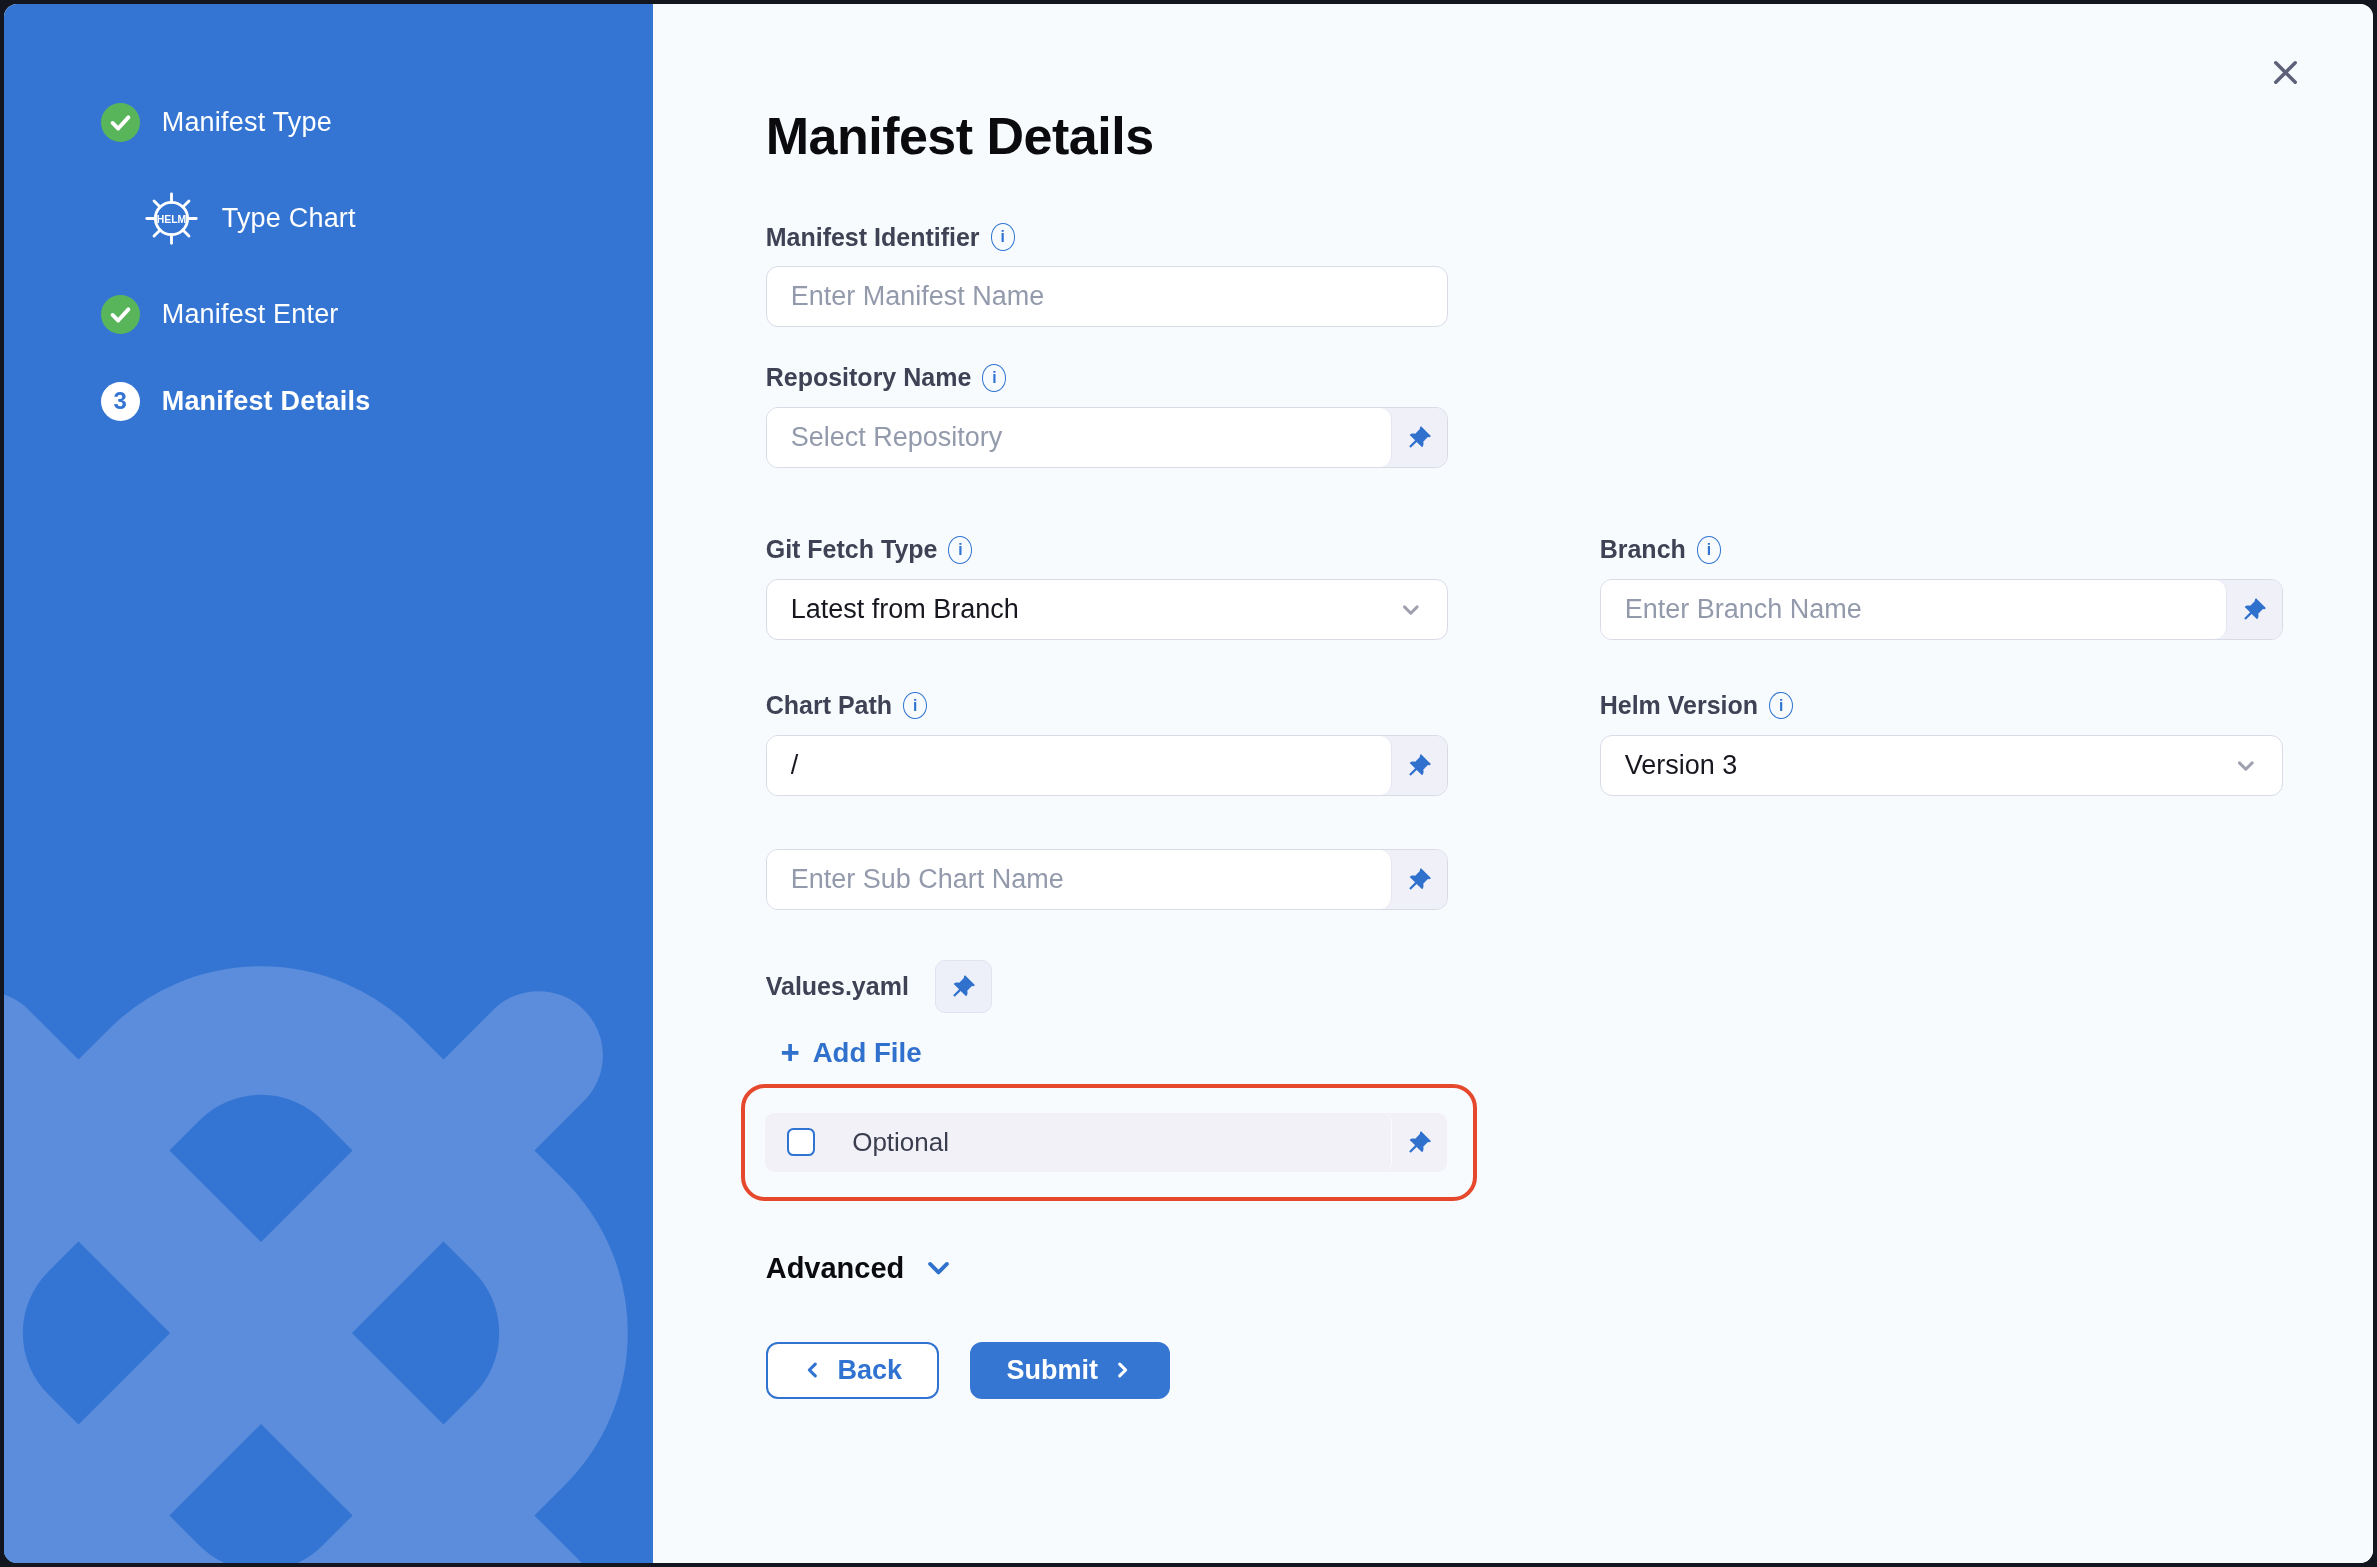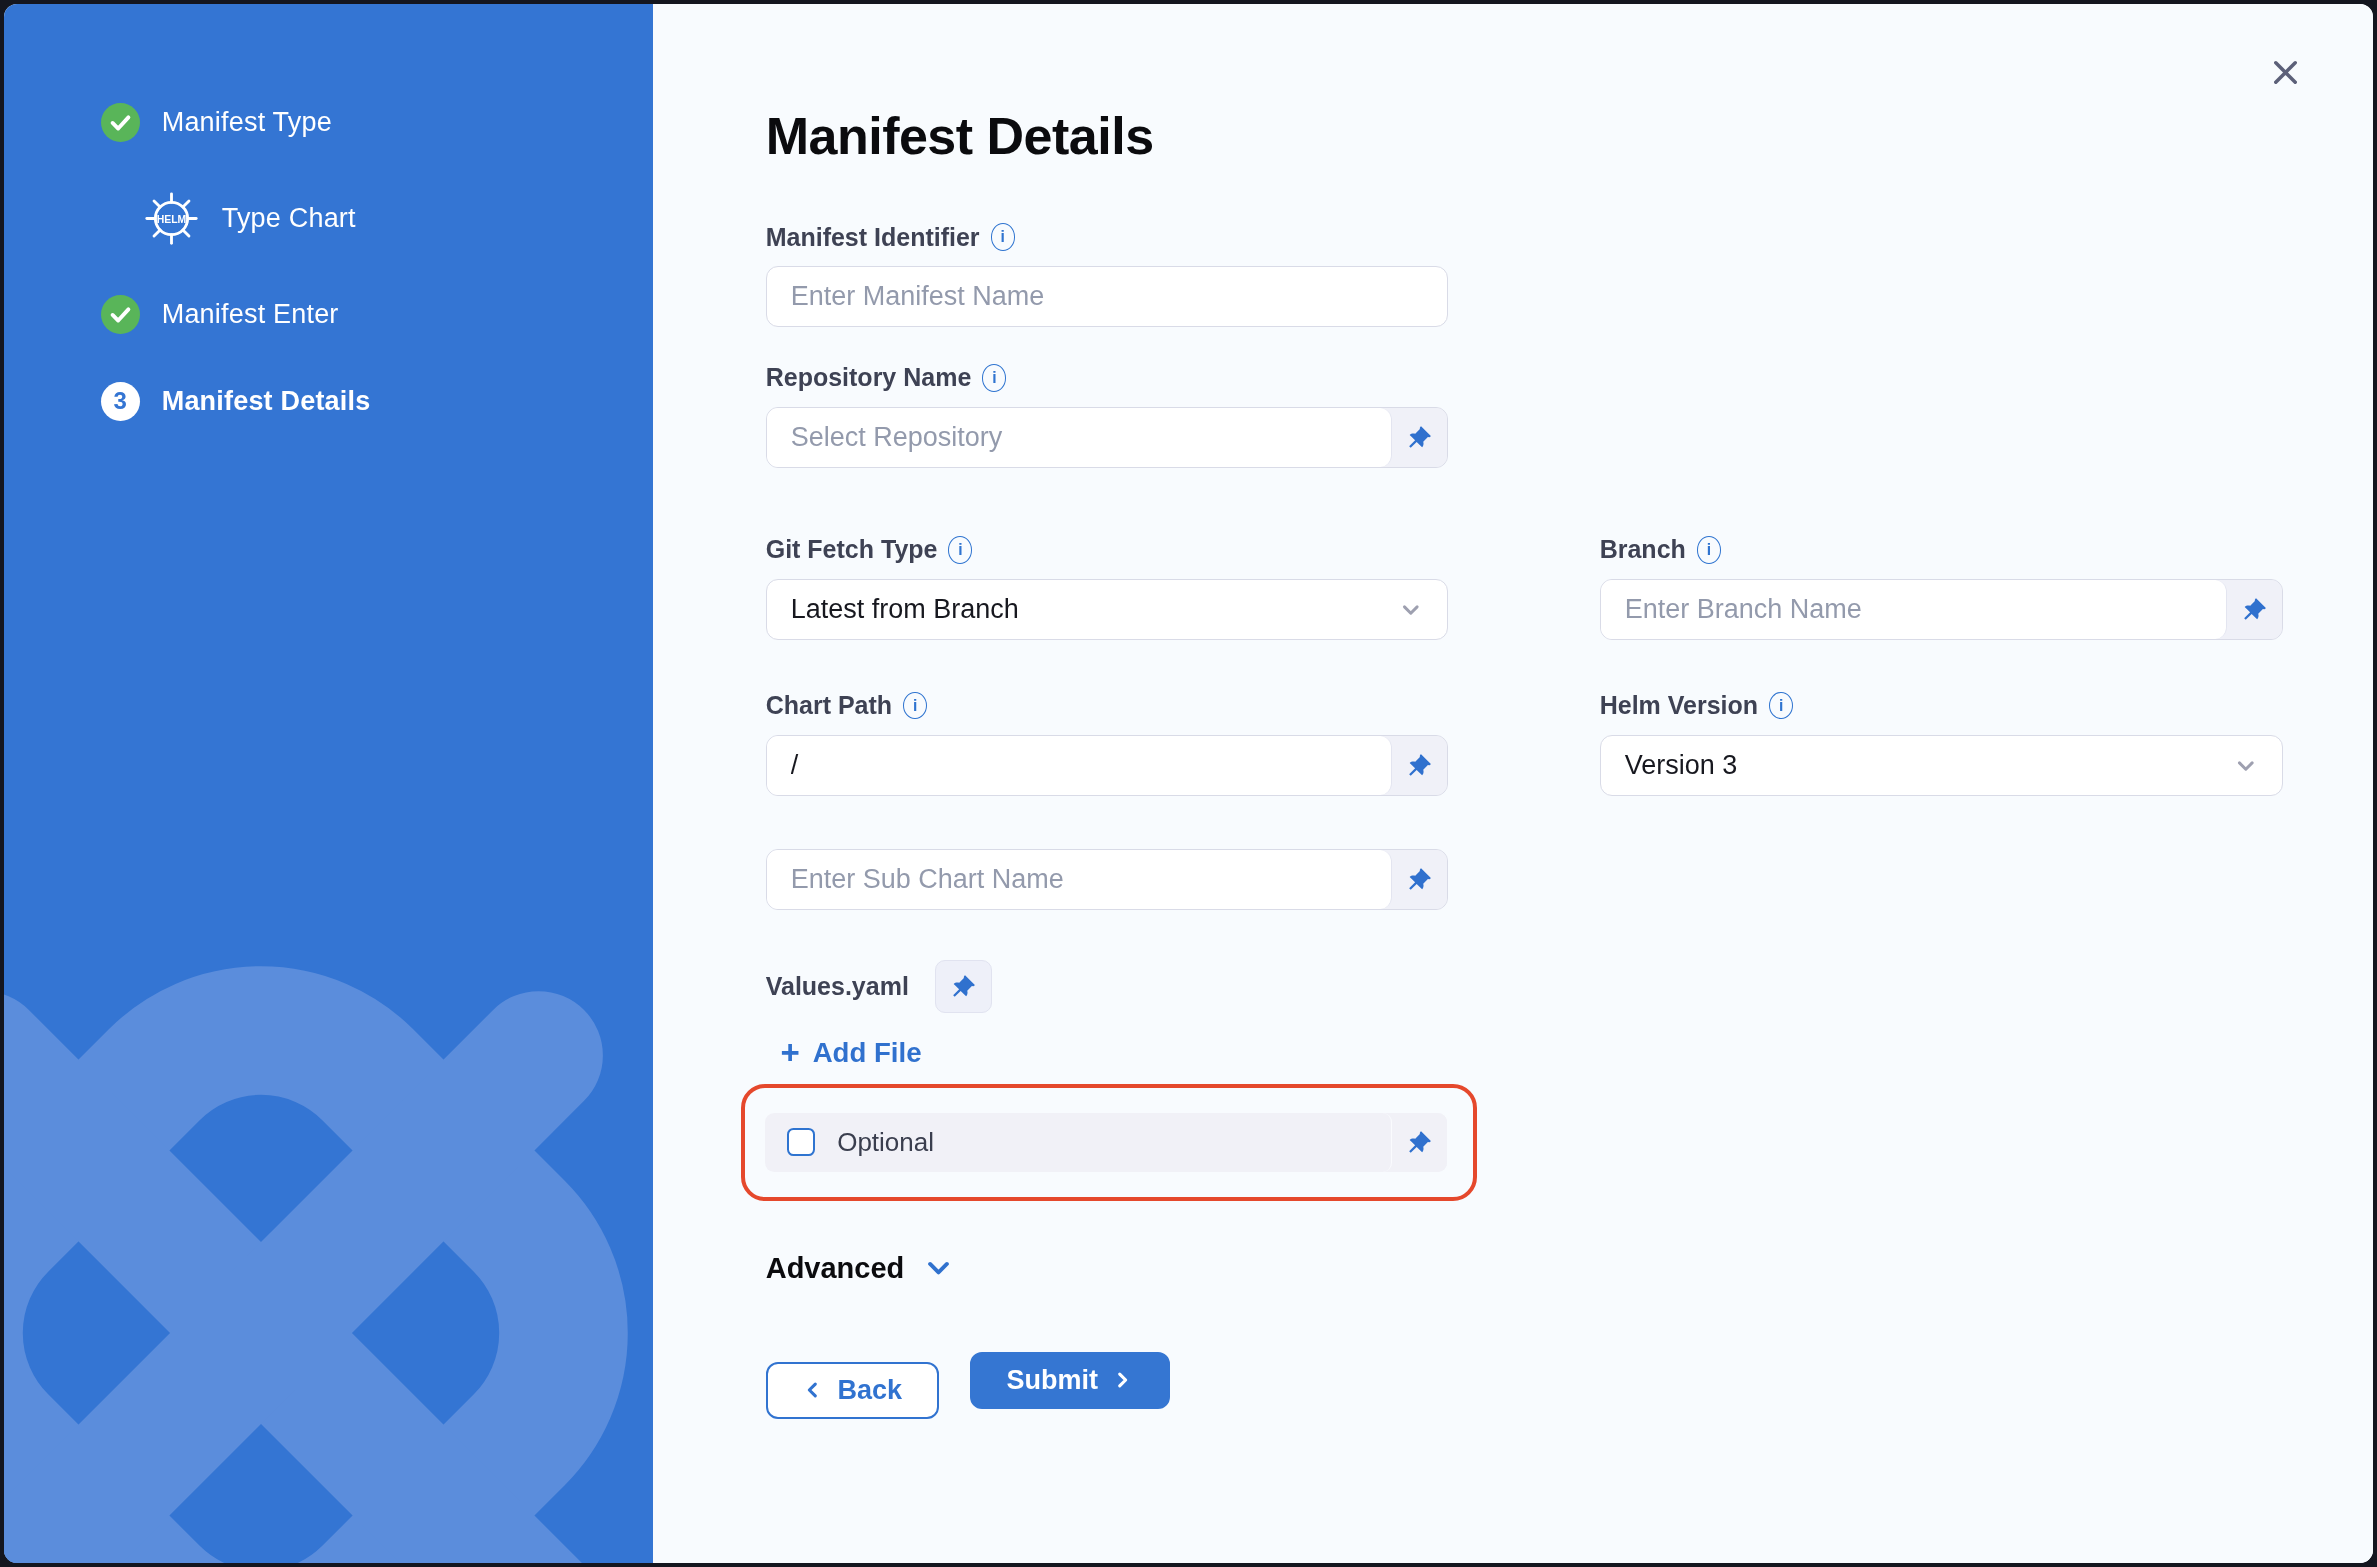--- a/index.html
+++ b/index.html
@@ -69,33 +69,33 @@
                 display: flex; align-items: center; justify-content: center; cursor: pointer; }
 
   .addfile-btn { margin-top: 24px; margin-left: 14.7px; display: inline-flex; align-items: center; gap: 13px;
                  background: transparent; border: none; cursor: pointer; }
   .addfile-label { color: #3071CE; font-size: 27.6px; font-weight: 700; }
   .plus-glyph { color: #3071CE; font-size: 33px; font-weight: 600; line-height: 27.6px; }
 
   
   .highlight-ring { margin-top: 14.7px; margin-left: -25px; width: 736px; border: 4.6px solid #E5482C; border-radius: 24px; padding: 25px 20px; }
   .optional-row { width: 682px; height: 59px; background: #F1F1F7; border-radius: 9.2px; display: flex; align-items: stretch; overflow: hidden; }
-  .optional-left { flex: 1; display: flex; align-items: center; gap: 22px; padding-left: 22px; border-right: 1.8px solid #FAFBFE; border-radius: 0 9.2px 9.2px 0; }
+  .optional-left { flex: 1; display: flex; align-items: center; gap: 37px; padding-left: 22px; border-right: 1.8px solid #FAFBFE; border-radius: 0 9.2px 9.2px 0; }
   .checkbox { width: 28.5px; height: 28.5px; border: 2.8px solid #2F74D0; border-radius: 6.4px; background: #fff; cursor: pointer; flex: 0 0 auto; }
   .optional-label { font-size: 26px; color: #3A3E4E; }
   .optional-row .pin-seg { background: #F1F1F7; }
 
   .advanced { margin-top: 51px; display: inline-flex; align-items: center; gap: 18.4px; background: transparent; border: none; cursor: pointer; }
   .advanced-label { font-size: 29px; font-weight: 800; color: #0B0B0E; }
   .chev-blue { width: 31px; height: 31px; }
 
   .footer { margin-top: 57px; display: flex; align-items: center; gap: 31px; }
   .btn { height: 57px; border-radius: 12px; display: inline-flex; align-items: center; justify-content: center; gap: 13px;
          font-family: "Liberation Sans", sans-serif; font-size: 27px; font-weight: 700; cursor: pointer; }
-  .btn-back { width: 173px; background: #ffffff; border: 2.8px solid #3173D0; color: #3173D0; margin-top: 20px; }
+  .btn-back { width: 173px; background: #ffffff; border: 2.8px solid #3173D0; color: #3173D0; }
   .btn-submit { width: 200px; background: #3576D2; border: 2.8px solid #3576D2; color: #ffffff; }
   .btn-chev { width: 22px; height: 22px; }
 </style>
 </head>
 <body>
 
 <div class="frame">
   <div class="app">
 
     <aside class="sidebar">

